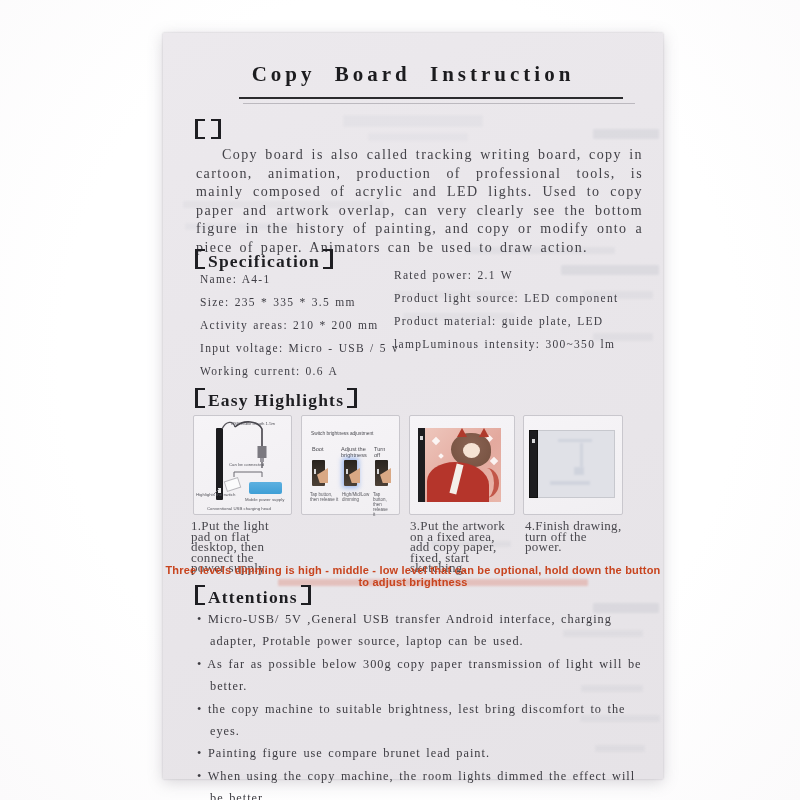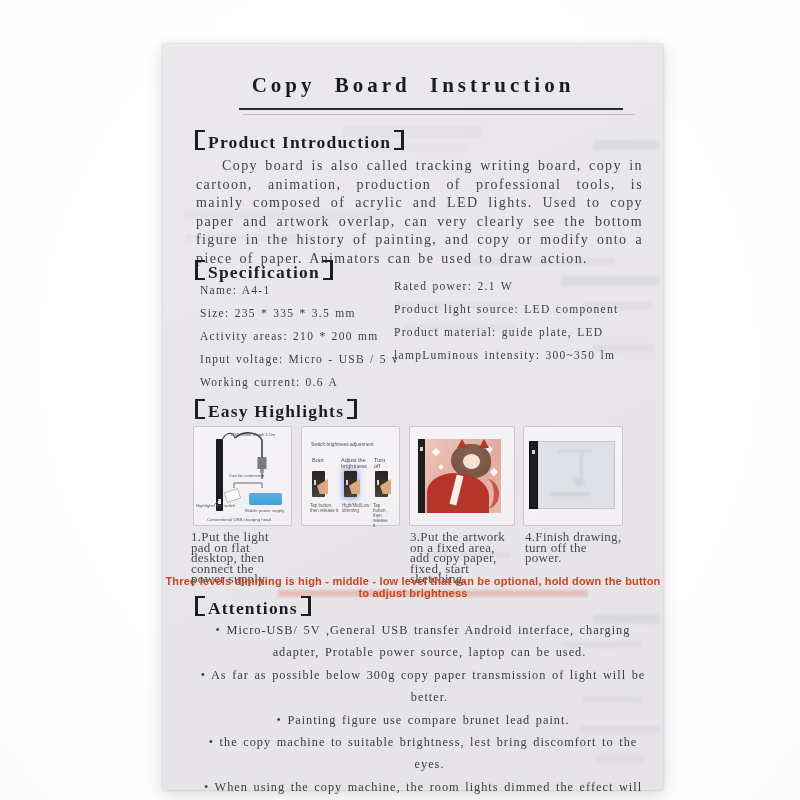--- a/index.html
+++ b/index.html
@@ -2,21 +2,21 @@
 <html><head>
 <meta charset="utf-8">
 <style>
   html,body{margin:0;padding:0;}
   body{
     width:800px;height:800px;position:relative;overflow:hidden;
     background:radial-gradient(ellipse at 50% 45%, #ffffff 60%, #fbfafb 100%);
     font-family:"Liberation Serif", serif;
   }
   .paper{
-    position:absolute;left:163px;top:44px;width:500px;height:746px;
+    position:absolute;left:163px;top:33px;width:500px;height:746px;
     background:linear-gradient(155deg,#ecE9ed 0%, #e9e6ea 45%, #e6e3e7 100%);
     box-shadow:0 3px 14px rgba(110,105,118,.28), 0 0 2px rgba(120,115,125,.35);
   }
   .abs{position:absolute;}
   
   .lb,.rb{display:inline-block;width:7px;height:16px;vertical-align:-2px;}
   .lb{border-left:3.5px solid #1e1e22;border-top:2.5px solid #1e1e22;border-bottom:2.5px solid #1e1e22;margin-right:3px;}
   .rb{border-right:3.5px solid #1e1e22;border-top:2.5px solid #1e1e22;border-bottom:2.5px solid #1e1e22;margin-left:3px;}
 
   .title{
@@ -53,21 +53,21 @@
   .note{
     left:0;top:531px;width:100%;text-align:center;
     font-family:"Liberation Sans",sans-serif;font-size:11px;font-weight:600;
     color:#c8441e;letter-spacing:.2px;
   }
   .bullets{
     left:34px;top:575px;width:452px;
     font-size:12.3px;line-height:22.4px;color:#3c3b41;
     letter-spacing:1px;word-spacing:1.5px;
   }
-  .bullets div{padding-left:13px;text-indent:-13px;text-align:center;}
+  .bullets div{padding-left:13px;text-indent:-13px;}
   .bullets div::before{content:"• ";}
 
   
   .bb{position:absolute;background:#99a0ad;opacity:.12;filter:blur(1.2px);border-radius:1px;}
   .bb-red{background:#dd8576;opacity:.38;}
 
   
   .padbar{position:absolute;left:22px;top:12px;width:7px;height:72px;background:#1b1b1e;border-radius:1px;}
   .padbar::after{content:"";position:absolute;left:2px;bottom:7px;width:3px;height:5px;background:#e8e8ea;}
   .bank{position:absolute;left:55px;top:66px;width:33px;height:12px;border-radius:2px;
@@ -127,21 +127,21 @@
   <div class="bb" style="left:430px;top:570px;width:66px;height:10px;opacity:.16"></div>
   <div class="bb" style="left:400px;top:597px;width:80px;height:7px;opacity:.10"></div>
   <div class="bb" style="left:418px;top:652px;width:62px;height:7px;opacity:.10"></div>
   <div class="bb" style="left:417px;top:682px;width:80px;height:7px;opacity:.10"></div>
   <div class="bb" style="left:432px;top:712px;width:50px;height:7px;opacity:.10"></div>
 
   <div class="abs title">Copy Board Instruction</div>
   <div class="abs rule1"></div>
   <div class="abs rule2"></div>
 
-  <div class="abs heading" style="left:32px;top:86px;"><span class="lb"></span><span>Product Introduction</span><span class="rb"></span></div>
+  <div class="abs heading" style="left:32px;top:86px;"><span class="lb"></span><span class="rb"></span></div>
   <div class="abs para">Copy board is also called tracking writing board, copy in cartoon, animation, production of professional tools, is mainly composed of acrylic and LED lights. Used to copy paper and artwork overlap, can very clearly see the bottom figure in the history of painting, and copy or modify onto a piece of paper. Animators can be used to draw action.</div>
 
   <div class="abs heading" style="left:32px;top:216px;"><span class="lb"></span><span>Specification</span><span class="rb"></span></div>
   <div class="abs spec-item" style="left:37px;top:240px;">Name: A4-1</div>
   <div class="abs spec-item" style="left:37px;top:263px;">Size: 235 * 335 * 3.5 mm</div>
   <div class="abs spec-item" style="left:37px;top:286px;">Activity areas: 210 * 200 mm</div>
   <div class="abs spec-item" style="left:37px;top:309px;">Input voltage: Micro - USB / 5 v</div>
   <div class="abs spec-item" style="left:37px;top:332px;">Working current: 0.6 A</div>
   <div class="abs spec-item" style="left:231px;top:236px;">Rated power: 2.1 W</div>
   <div class="abs spec-item" style="left:231px;top:259px;">Product light source: LED component</div>
@@ -217,19 +217,19 @@
   <div class="cap" style="left:28px;width:100px;">1.Put the light pad on flat desktop, then connect the power supply.</div>
   <div class="cap" style="left:247px;width:108px;">3.Put the artwork on a fixed area, add copy paper, fixed, start sketching.</div>
   <div class="cap" style="left:362px;width:100px;">4.Finish drawing, turn off the power.</div>
 
   <div class="abs heading" style="left:32px;top:552px;"><span class="lb"></span><span>Attentions</span><span class="rb"></span></div>
 
   <div class="abs note">Three levels dimming is high - middle - low level that can be optional, hold down the button to adjust brightness</div>
   <div class="abs bullets">
     <div>Micro-USB/ 5V ,General USB transfer Android interface, charging adapter,  Protable power source, laptop can be used.</div>
     <div>As far as possible below 300g copy paper transmission of light will be better.</div>
+    <div>the copy machine to suitable brightness, lest bring discomfort to the eyes.</div>
     <div>Painting figure use compare brunet lead paint.</div>
-    <div>the copy machine to suitable brightness, lest bring discomfort to the eyes.</div>
     <div>When using the copy machine, the room lights dimmed the effect will be better.</div>
 
   </div>
 
 </div>
 
 </body></html>

